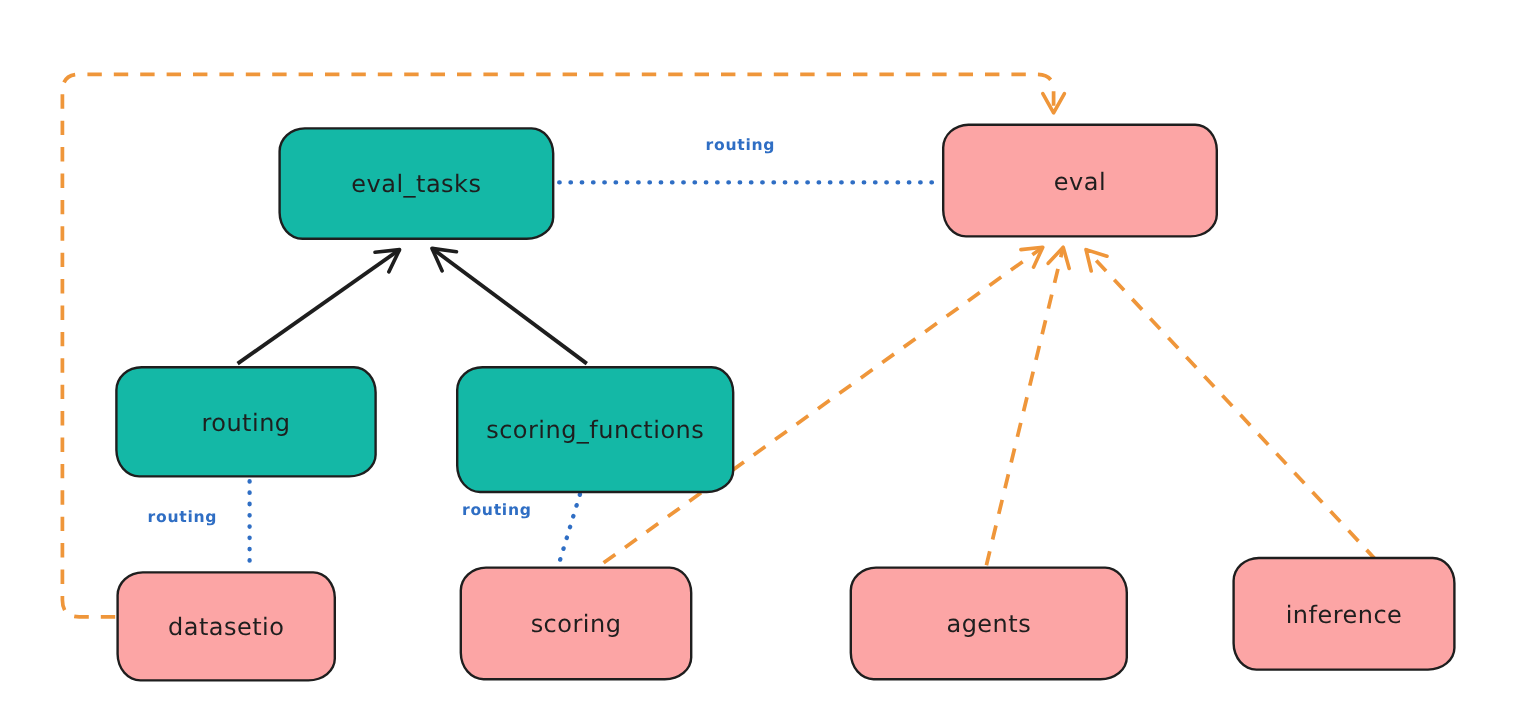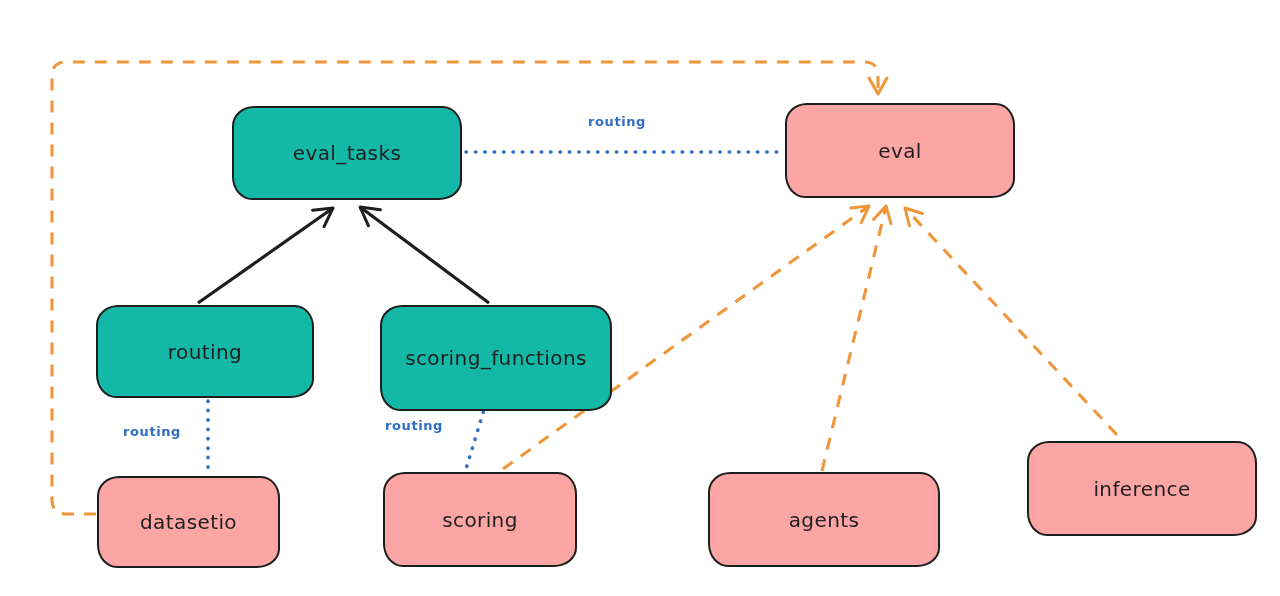--- a/index.html
+++ b/index.html
@@ -90,21 +90,21 @@
   </div>
 
   <div class="node green" style="left:383px; top:472px; width:194px; height:95px;">
     <span>scoring</span>
   </div>
 
   <div class="node green" style="left:708px; top:472px; width:232px; height:95px;">
     <span>agents</span>
   </div>
 
-  <div class="node green" style="left:1027px; top:441px; width:230px; height:95px;">
+  <div class="node green" style="left:1027px; top:464px; width:186px; height:95px;">
     <span>inference</span>
   </div>
 
   <div class="edge-label" style="left:562px; top:114px;">routing</div>
   <div class="edge-label" style="left:97px; top:424px;">routing</div>
   <div class="edge-label" style="left:359px; top:418px;">routing</div>
 
 </div>
 
 </body></html>

